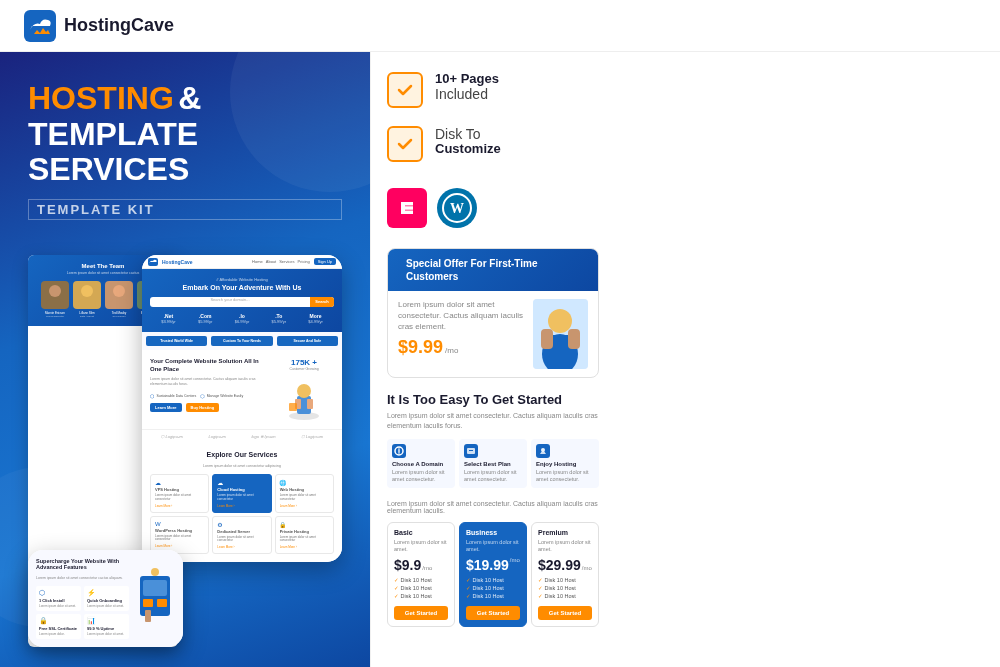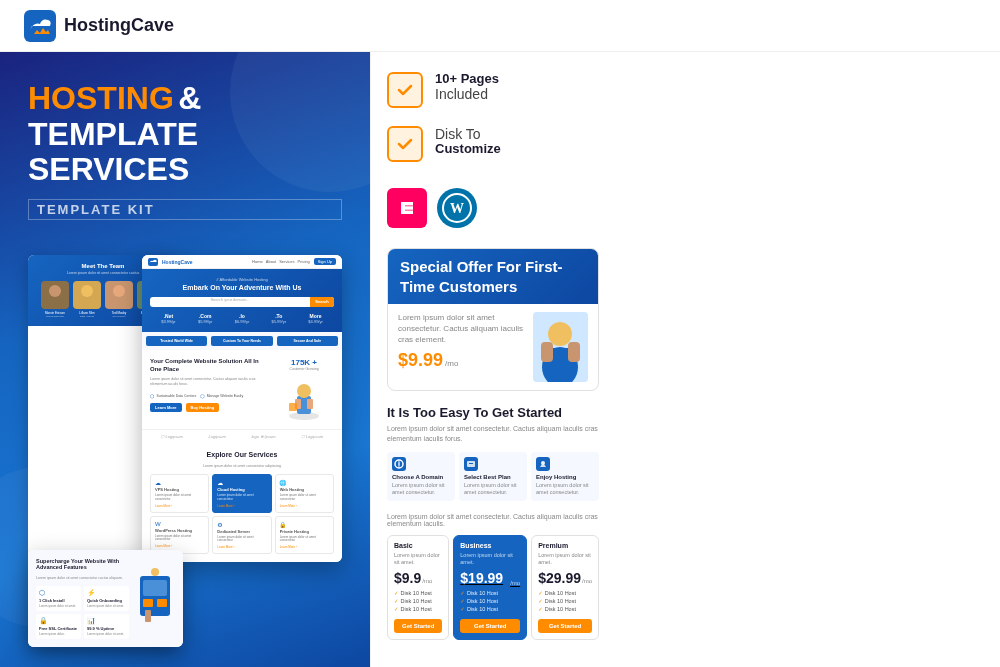--- a/index.html
+++ b/index.html
@@ -116,21 +116,21 @@
     }
 
     
     .preview-stack {
       flex: 1;
       position: relative;
     }
 
     .preview-card {
       background: #fff;
-      border-radius: 6px;
+      border-radius: 15px;
       overflow: hidden;
       box-shadow: 0 8px 24px rgba(0,0,0,0.3);
     }
 
     .preview-bottom-left {
       position: absolute;
       bottom: 0;
       left: 0;
       width: 150px;
       border-radius: 6px;
@@ -492,23 +492,23 @@
     
     .special-offer-card {
       background: #fff;
       border: 1px solid #e0e0e0;
       border-radius: 8px;
       overflow: hidden;
       margin-bottom: 14px;
     }
     .offer-header {
       background: linear-gradient(135deg, #1565c0, #0d47a1);
-      padding: 8px 12px;
-      color: #fff;
-      font-size: 15px;
+      padding: 8px 18px;
+      color: #fff;
+      font-size: 10px;
       font-weight: 700;
       line-height: 1.3;
     }
     .offer-body {
       padding: 8px 10px;
       display: flex;
       gap: 8px;
       align-items: flex-start;
     }
     .offer-content {
@@ -1063,21 +1063,21 @@
           <div class="plan-features">
             <div class="plan-feature"><span style="color:#ff8c00;">✓</span> Disk 10 Host</div>
             <div class="plan-feature"><span style="color:#ff8c00;">✓</span> Disk 10 Host</div>
             <div class="plan-feature"><span style="color:#ff8c00;">✓</span> Disk 10 Host</div>
           </div>
           <button class="plan-btn">Get Started</button>
         </div>
         <div class="pricing-card featured">
           <div class="plan-name">Business</div>
           <div class="plan-desc">Lorem ipsum dolor sit amet.</div>
-          <div style="display:flex; align-items:flex-end; gap:7px;text-decoration:underline;">
+          <div style="display:flex; align-items:flex-start; gap:1px;">
             <span class="plan-price">$19.99</span>
             <span class="plan-period">/mo</span>
           </div>
           <div class="plan-features">
             <div class="plan-feature"><span style="color:#ff8c00;">✓</span> Disk 10 Host</div>
             <div class="plan-feature"><span style="color:#ff8c00;">✓</span> Disk 10 Host</div>
             <div class="plan-feature"><span style="color:#ff8c00;">✓</span> Disk 10 Host</div>
           </div>
           <button class="plan-btn">Get Started</button>
         </div>

